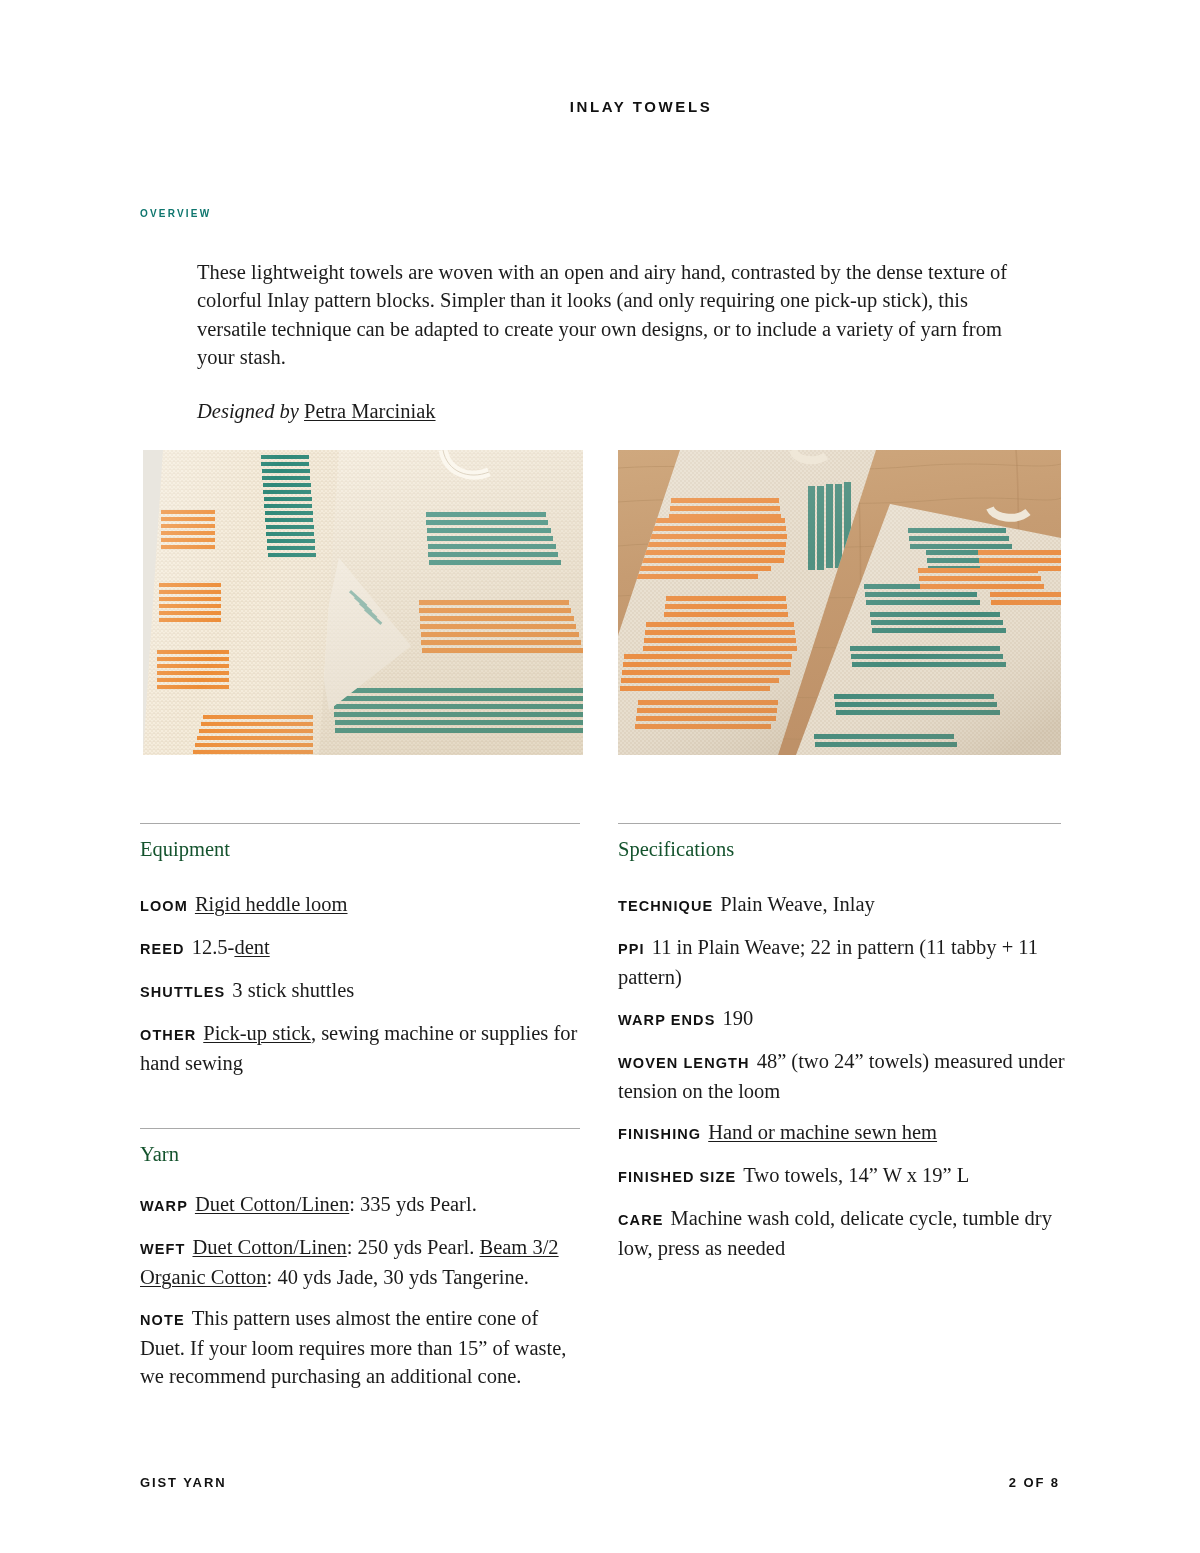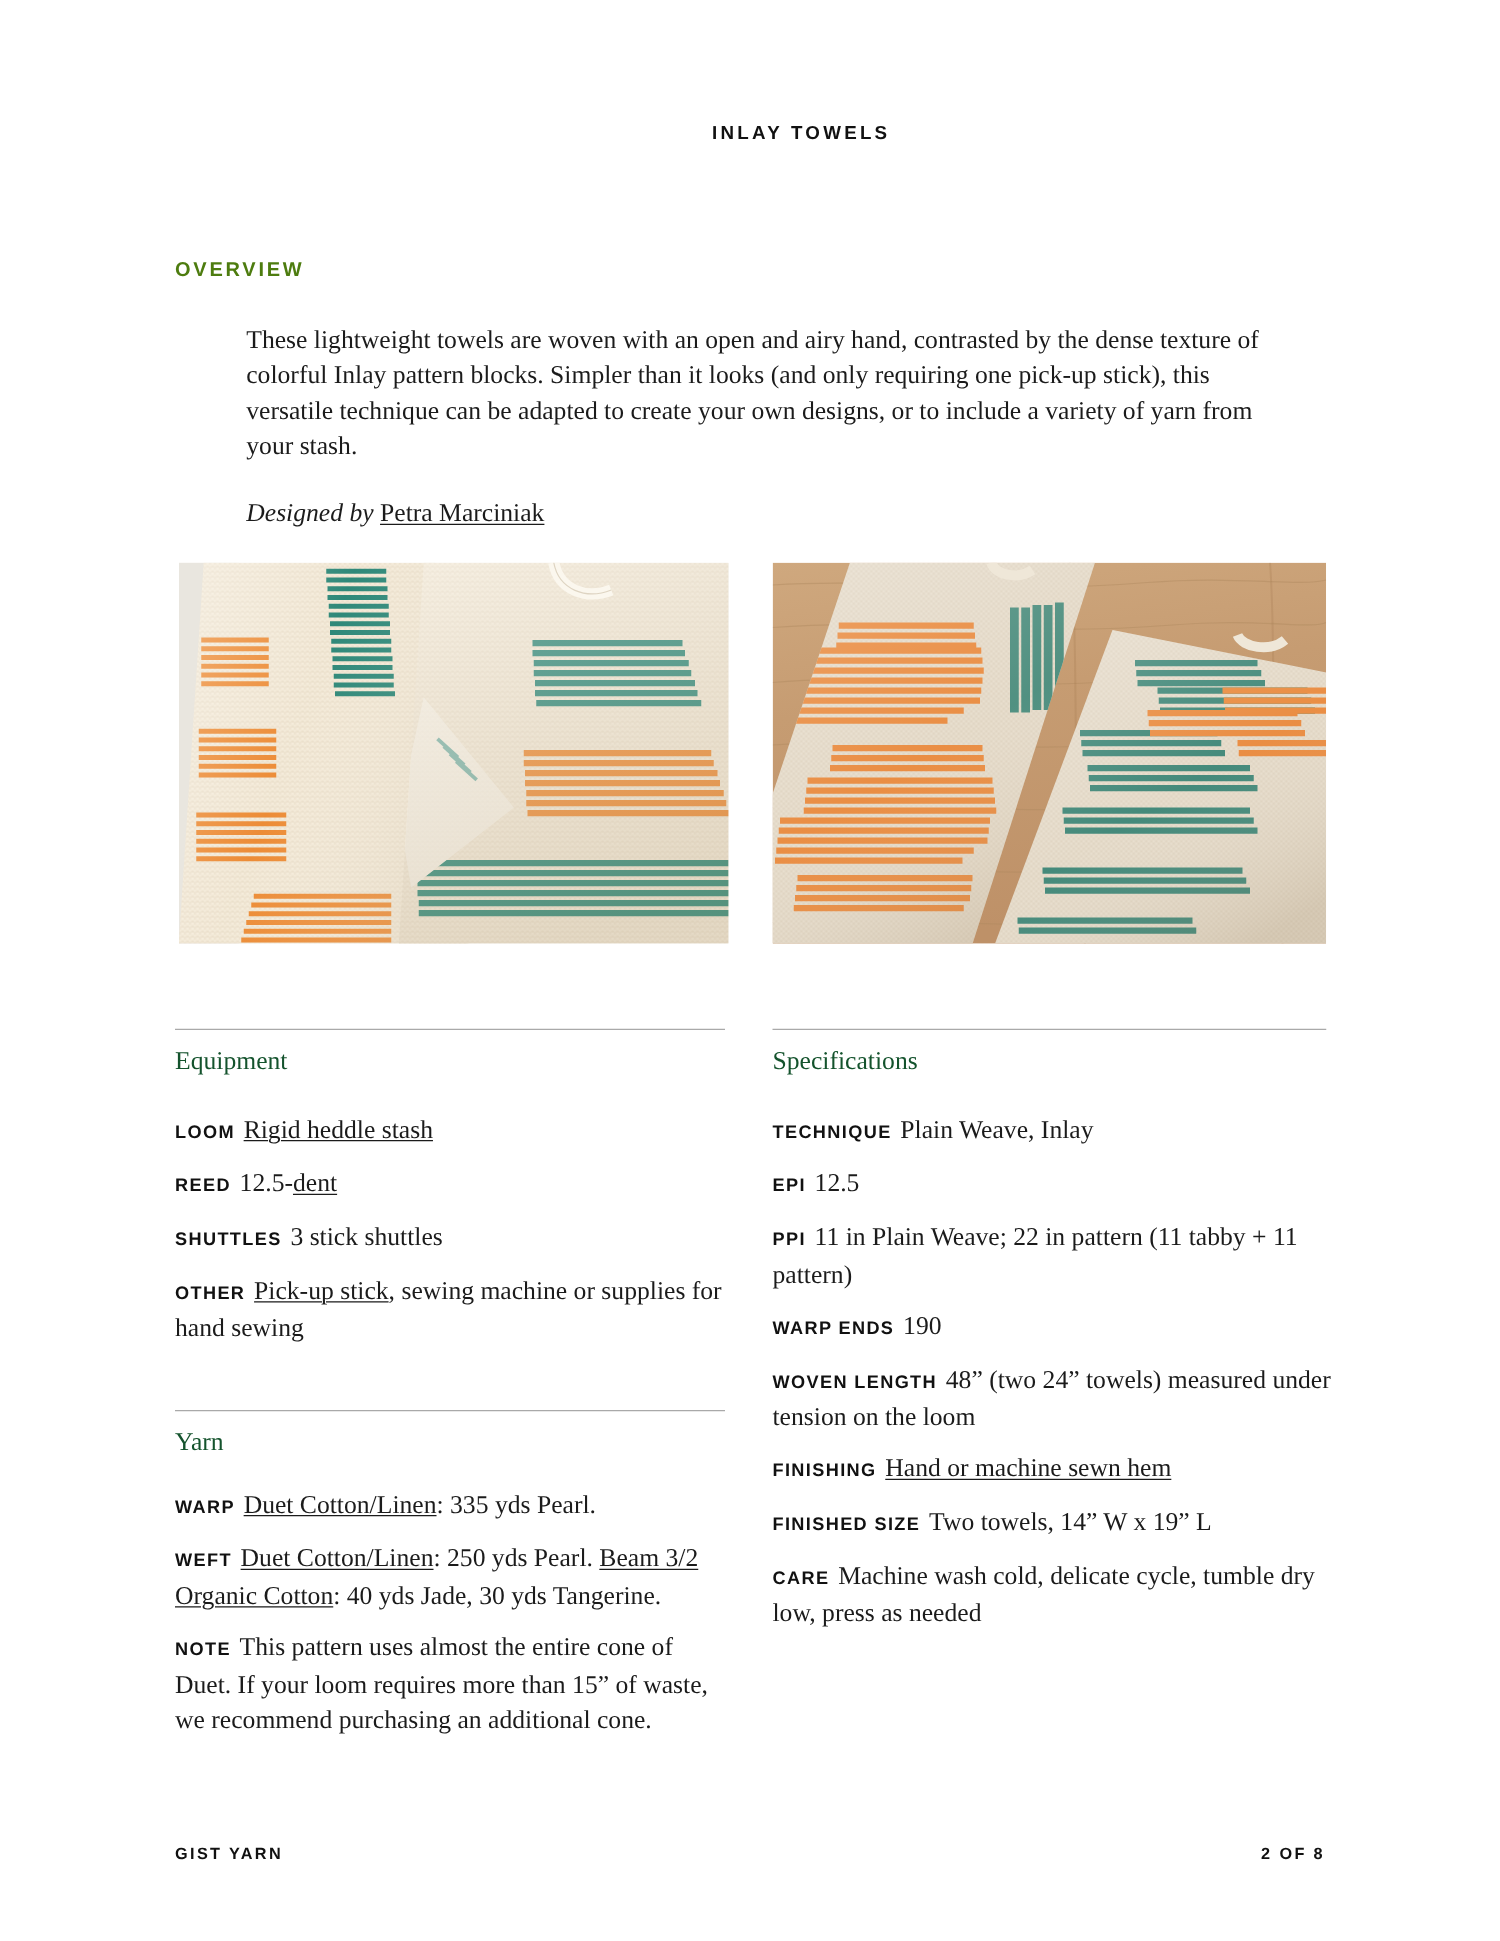--- a/index.html
+++ b/index.html
@@ -35,23 +35,23 @@
     color: #111;
     padding-left: 41px;
   }
 
   .section-heading {
     position: absolute;
     left: 140px;
     top: 208px;
     font-family: "Liberation Sans", sans-serif;
     font-weight: bold;
-    font-size: 16px;
+    font-size: 10px;
     letter-spacing: 2.2px;
-    color: #4d7c0f;
+    color: #0f766e;
   }
 
   
   .overview-block {
     position: absolute;
     left: 197px;
     top: 258px;
     width: 812px;
   }
   .overview-para {
@@ -421,21 +421,21 @@
       </g>
 
       <path d="M372,58 C376,68 398,72 410,62" stroke="#EFE7D8" stroke-width="8" fill="none"></path>
     </svg>
   </div>
 
   <div class="rule" id="rule-equipment"></div>
   <div class="col-title" id="title-equipment">Equipment</div>
   <ul class="spec-list" id="list-equipment">
     <li class="spec-item">
-      <span class="spec-key">LOOM</span><span class="spec-val link-underline">Rigid heddle stash</span>
+      <span class="spec-key">LOOM</span><span class="spec-val link-underline">Rigid heddle loom</span>
     </li>
     <li class="spec-item">
       <span class="spec-key">REED</span><span class="spec-val">12.5-<span class="link-underline">dent</span></span>
     </li>
     <li class="spec-item">
       <span class="spec-key">SHUTTLES</span><span class="spec-val">3 stick shuttles</span>
     </li>
     <li class="spec-item">
       <span class="spec-key">OTHER</span><span class="spec-val"><span class="link-underline">Pick-up stick</span>, sewing machine or supplies for hand sewing</span>
     </li>
@@ -455,23 +455,20 @@
     </li>
   </ul>
 
   <div class="rule" id="rule-specs"></div>
   <div class="col-title" id="title-specs">Specifications</div>
   <ul class="spec-list" id="list-specs">
     <li class="spec-item">
       <span class="spec-key">TECHNIQUE</span><span class="spec-val">Plain Weave, Inlay</span>
     </li>
     <li class="spec-item">
-      <span class="spec-key">EPI</span><span class="spec-val">12.5</span>
-    </li>
-    <li class="spec-item">
       <span class="spec-key">PPI</span><span class="spec-val">11 in Plain Weave; 22 in pattern (11 tabby + 11 pattern)</span>
     </li>
     <li class="spec-item">
       <span class="spec-key">WARP ENDS</span><span class="spec-val">190</span>
     </li>
     <li class="spec-item">
       <span class="spec-key">WOVEN LENGTH</span><span class="spec-val">48” (two 24” towels) measured under tension on the loom</span>
     </li>
     <li class="spec-item">
       <span class="spec-key">FINISHING</span><span class="spec-val link-underline">Hand or machine sewn hem</span>

